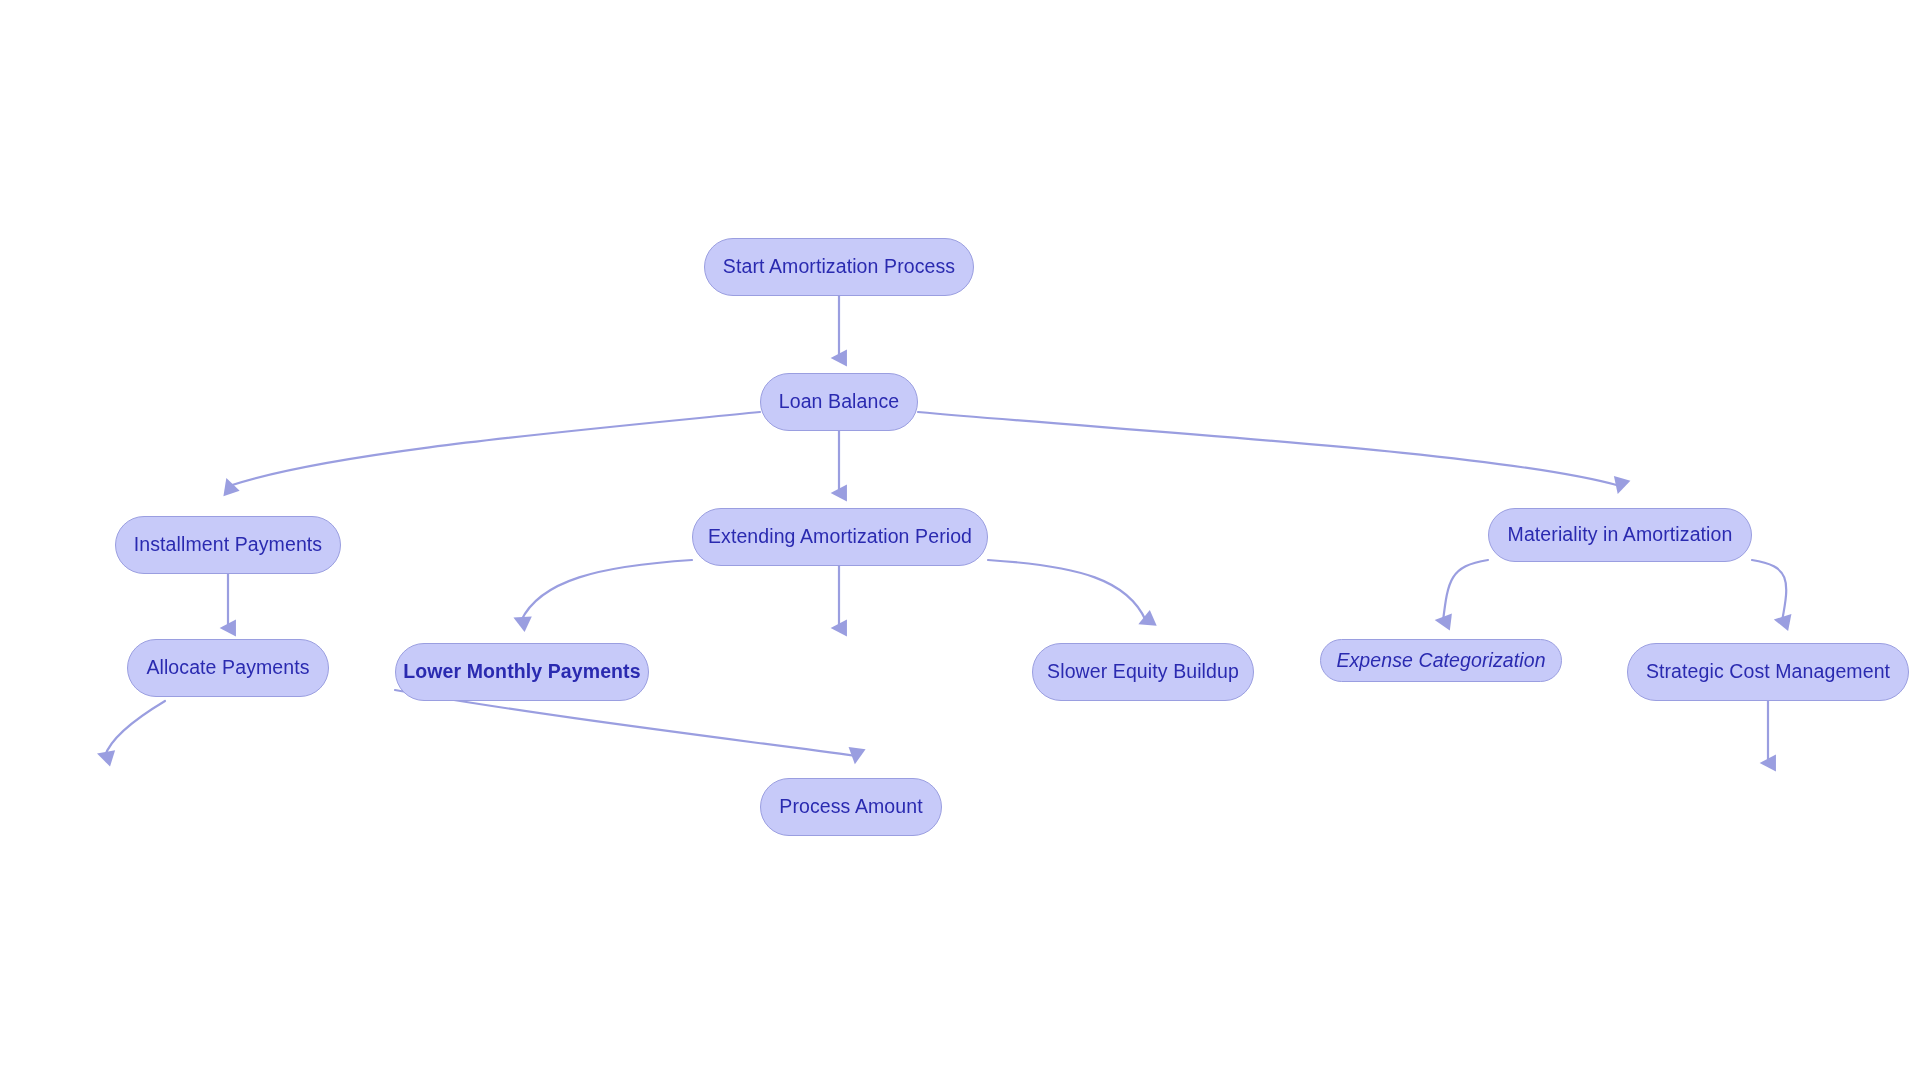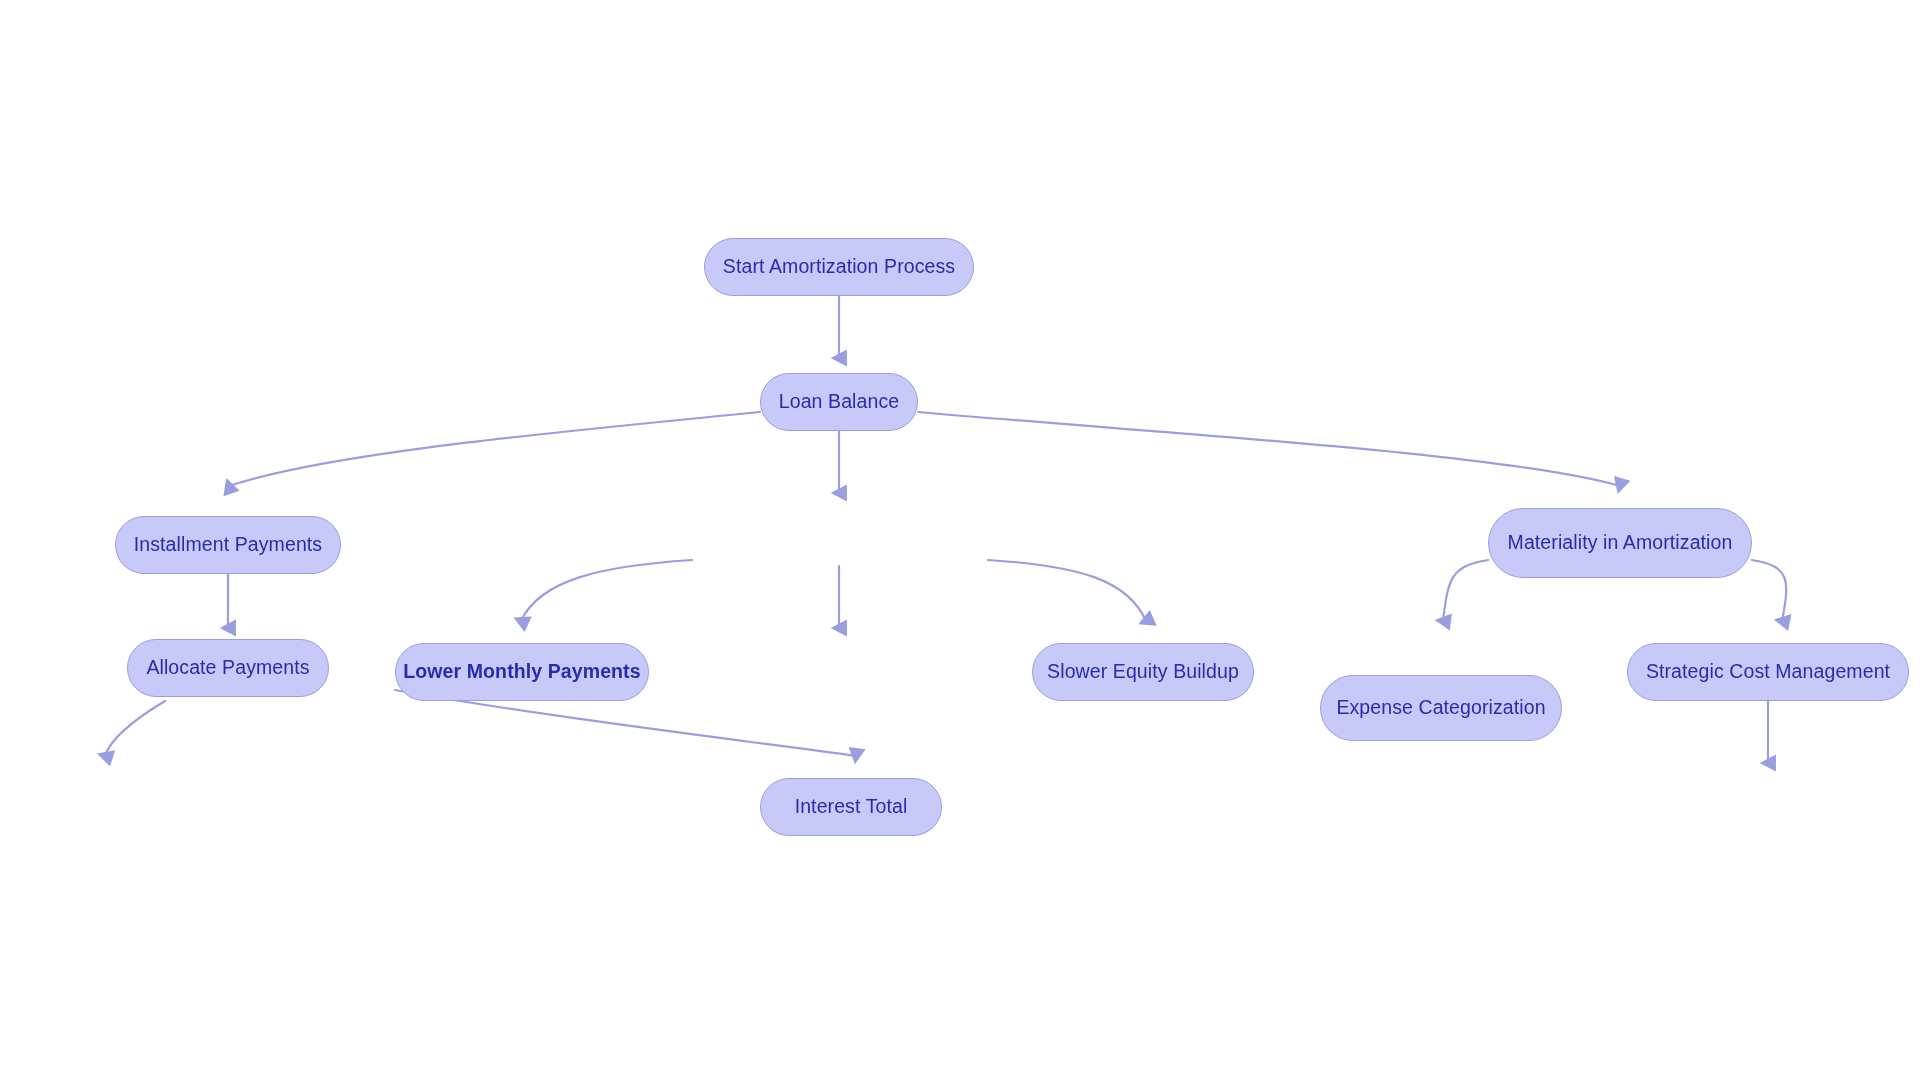--- a/index.html
+++ b/index.html
@@ -92,36 +92,39 @@
   <div id="node-layer">
       <div class="node" style="left: 704px; top: 238px; width: 270px; height: 58px;">
         <span class="node-label">Start Amortization Process</span>
       </div>
       <div class="node" style="left: 760px; top: 373px; width: 158px; height: 58px;">
         <span class="node-label">Loan Balance</span>
       </div>
       <div class="node" style="left: 115px; top: 508px; width: 226px; height: 58px; margin-top: 8px;">
         <span class="node-label">Installment Payments</span>
       </div>
-      <div class="node" style="left: 1488px; top: 508px; width: 264px; height: 70px;">
+      <div class="node" style="left: 692px; top: 508px; width: 296px; height: 58px;">
+        <span class="node-label">Extending Amortization Period</span>
+      </div>
+      <div class="node" style="left: 1488px; top: 508px; width: 264px; height: 54px;">
         <span class="node-label">Materiality in Amortization</span>
       </div>
       <div class="node" style="left: 127px; top: 615px; width: 202px; height: 58px; margin-top: 24px;">
         <span class="node-label">Allocate Payments</span>
       </div>
       <div class="node" style="left: 395px; top: 643px; width: 254px; height: 58px; font-weight: bold;">
         <span class="node-label">Lower Monthly Payments</span>
       </div>
       <div class="node" style="left: 1032px; top: 643px; width: 222px; height: 58px;">
         <span class="node-label">Slower Equity Buildup</span>
       </div>
-      <div class="node" style="left: 1320px; top: 675px; width: 242px; height: 66px;">
+      <div class="node" style="left: 1320px; top: 639px; width: 242px; height: 43px; font-style: italic;">
         <span class="node-label">Expense Categorization</span>
       </div>
       <div class="node" style="left: 1627px; top: 643px; width: 282px; height: 58px;">
         <span class="node-label">Strategic Cost Management</span>
       </div>
       <div class="node" style="left: 760px; top: 778px; width: 182px; height: 58px;">
-        <span class="node-label">Interest Total</span>
+        <span class="node-label">Process Amount</span>
       </div>
     </div>
 
 </div>
 
 </body></html>

